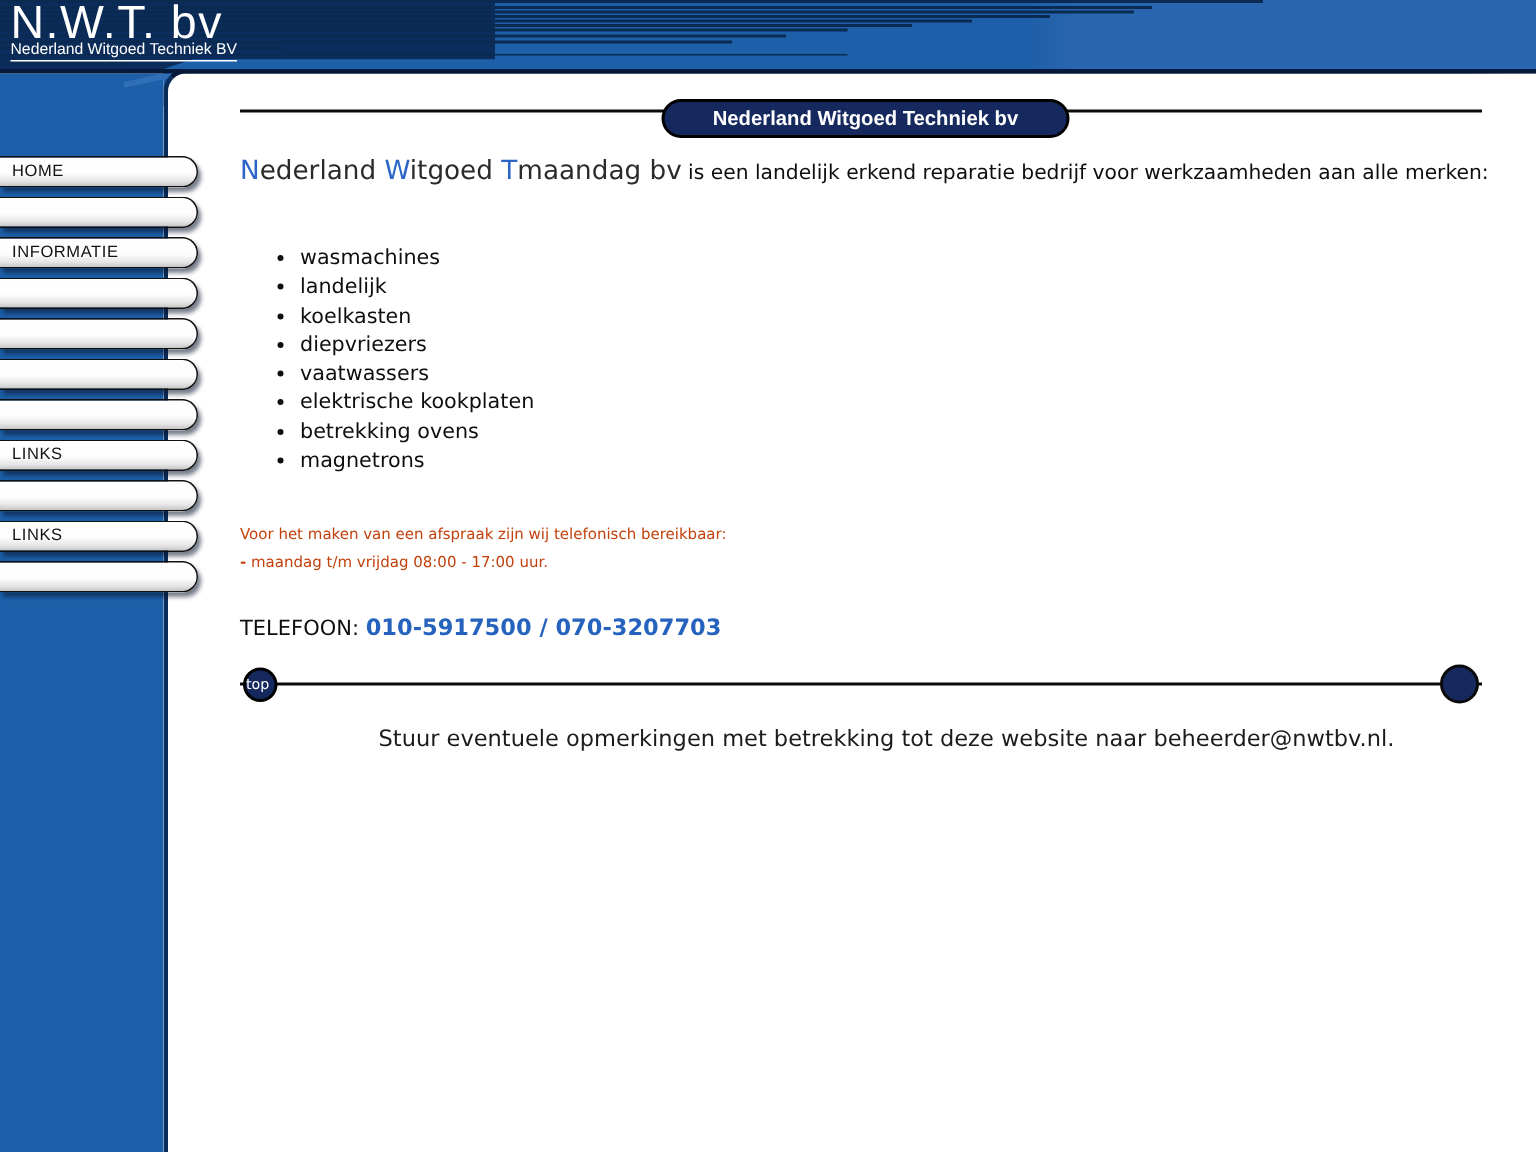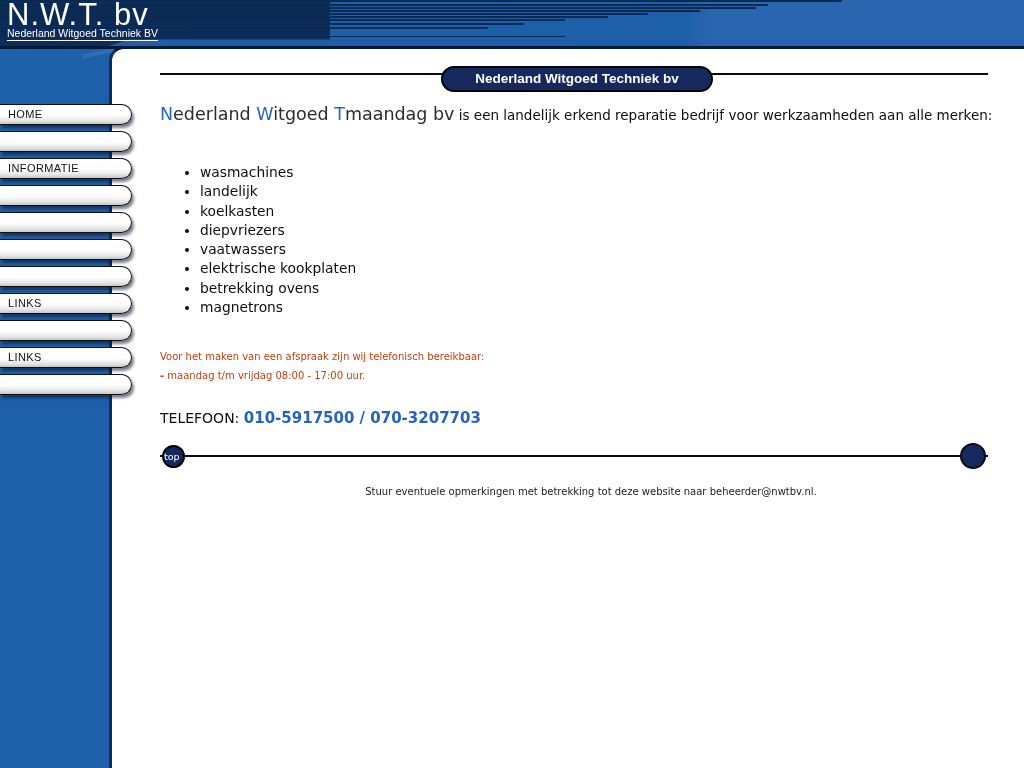--- a/index.html
+++ b/index.html
@@ -52,21 +52,21 @@
   .contact{left:160px;top:347px;font-size:10px;line-height:19px;color:#c2410c;}
   .tel{left:160px;top:409px;font-size:14px;color:#0e0e0e;text-align:right;}
   .tel b{font-size:15px;color:#2563BE;}
 
   .top-btn{left:162px;top:445px;width:23px;height:23px;border-radius:50%;background:#16295E;
           border:2px solid #000;box-sizing:border-box;color:#fff;font-size:9.5px;text-align:left;
           line-height:19px;cursor:pointer;z-index:5;}
   .end-dot{left:960px;top:443px;width:26px;height:26px;border-radius:50%;background:#16295E;
           border:2px solid #0a0a0a;box-sizing:border-box;z-index:5;}
 
-  .footer{left:160px;top:486px;width:862px;text-align:center;font-size:10px;line-height:12px;color:#1b1b1b;}
+  .footer{left:160px;top:486px;width:862px;text-align:center;font-size:15px;line-height:12px;color:#1b1b1b;}
 </style>
 </head>
 <body>
 
 <div class="header">
   <div class="dark-patch"></div>
 
   <div class="s" style="top:0;width:842px"></div>
   <div class="s" style="top:4px;width:768px"></div>
   <div class="s" style="top:7px;width:756px"></div>

